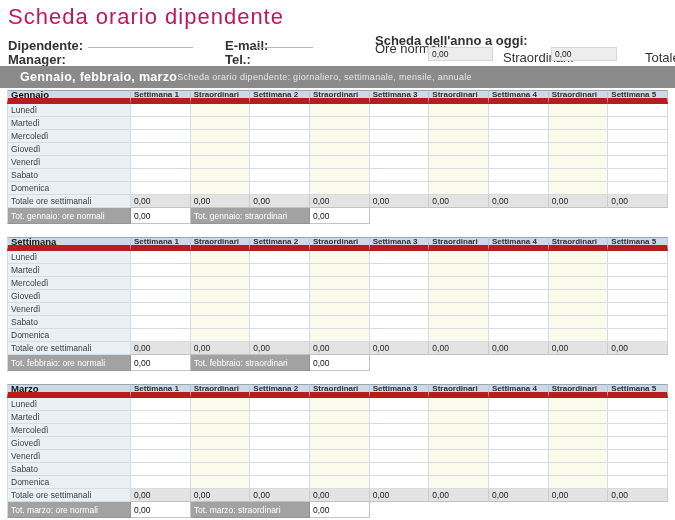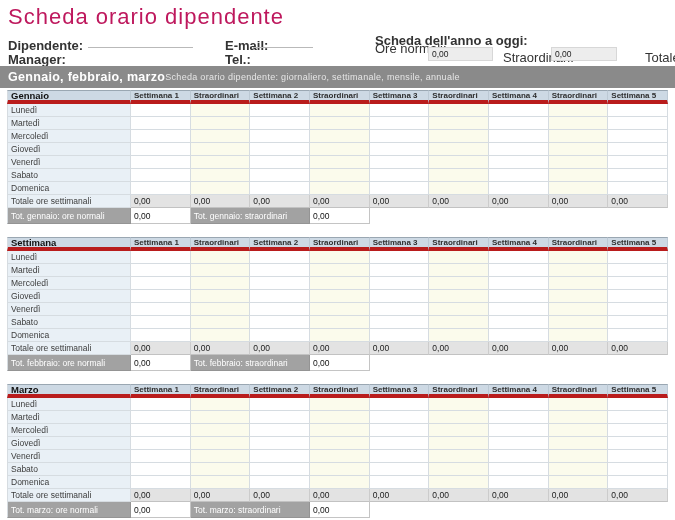--- a/index.html
+++ b/index.html
@@ -6,31 +6,31 @@
   html,body { background:#fff; }
   body { font-family:"Liberation Sans", sans-serif; }
   .sheet { position:relative; width:675px; height:520px; background:#ffffff; overflow:hidden; }
 
   .title { position:absolute; left:8px; top:4px; font-size:22px; letter-spacing:1px; color:#be185d; font-weight:400; }
 
   .flabel { position:absolute; font-size:13px; font-weight:700; color:#333; }
   .fline  { position:absolute; height:12px; border-bottom:1px solid #b9b9b9; font-size:9px; color:#222; }
   .fbox   { position:absolute; height:14px; background:var(--input-box-bg); border:1px solid #d7d7d7; font-size:8.5px; color:#222; line-height:12px; padding-left:3px; }
 
-  .band { position:absolute; left:0; top:66px; width:675px; height:22px; background:var(--band-bg); color:#fff; display:flex; align-items:center; padding-left:8px; white-space:nowrap; }
+  .band { position:absolute; left:0; top:66px; width:675px; height:22px; background:var(--band-bg); color:#fff; display:flex; align-items:center; padding-left:20px; white-space:nowrap; }
   .band .bt { font-size:12.5px; font-weight:700; letter-spacing:.3px; }
   .band .bs { font-size:9px; color:#e6e6e6; letter-spacing:.3px; }
 
   .sections { position:absolute; left:7px; top:90px; width:661px; }
   .section { margin-bottom:13px; }
   .row { display:grid; grid-template-columns:124px repeat(9, minmax(0,1fr)); }
   .c { display:flex; align-items:center; padding:0 3px; overflow:hidden; white-space:nowrap; font-size:8.5px; color:#333; border-right:1px solid var(--grid-border); border-bottom:1px solid var(--grid-border); }
   .row .c:first-child { border-left:1px solid var(--grid-border); }
 
-  .hrow .c { height:14px; background:var(--header-row-bg); font-size:8px; font-weight:700; color:#2e2e2e; border-top:1px solid #9aa7b2; border-right:1px solid #bcc9d4; border-bottom:4px solid #b91c1c; }
+  .hrow .c { height:14px; background:var(--header-row-bg); font-size:8px; font-weight:700; color:#2e2e2e; border-top:1px solid #9aa7b2; border-right:1px solid #bcc9d4; border-bottom:6px solid #b91c1c; }
   .hrow .month { font-size:9.5px; color:#111; }
 
   .drow .c, .trow .c { height:13px; }
   .daylabel { background:var(--day-label-bg); color:#3c3c3c; }
   .white { background:#ffffff; }
   .ivory { background:var(--ivory-bg); }
   .wtotal { background:var(--weekly-total-bg); color:#1a1a1a; border-right:1px solid #cccccc; border-bottom:1px solid #c2c2c2; }
 
   .brow .c { height:16px; }
   .darklabel { background:var(--dark-label-bg); color:#ffffff; border-right:1px solid #949494; border-bottom:1px solid #949494; }

